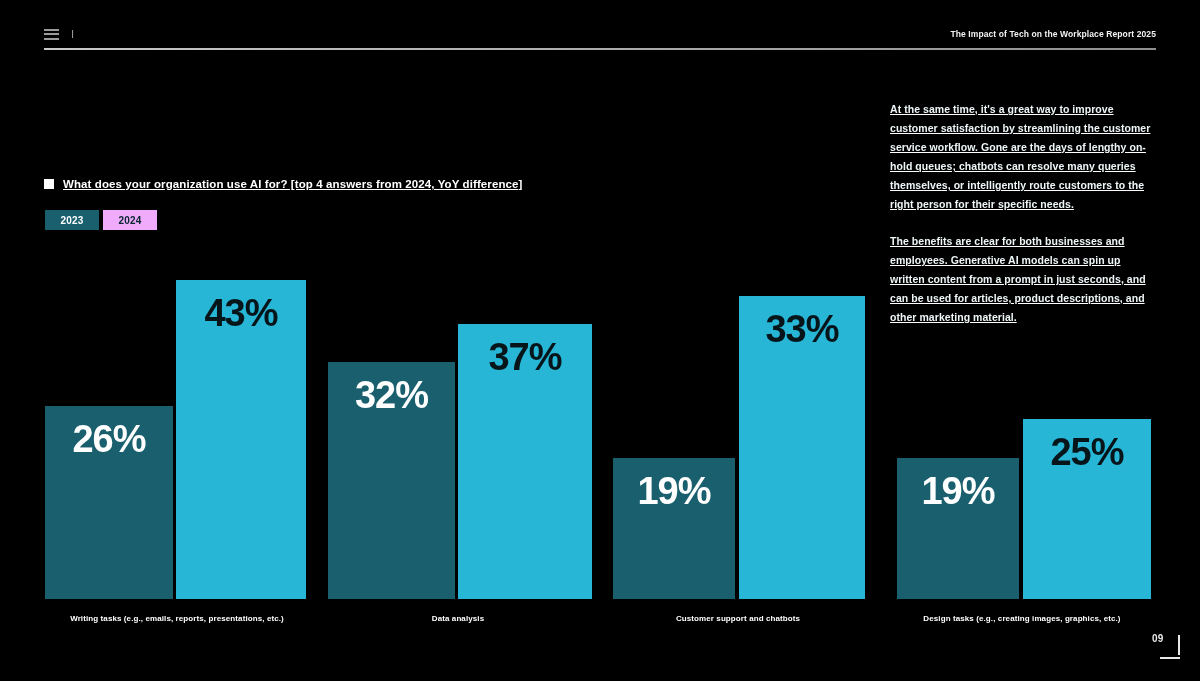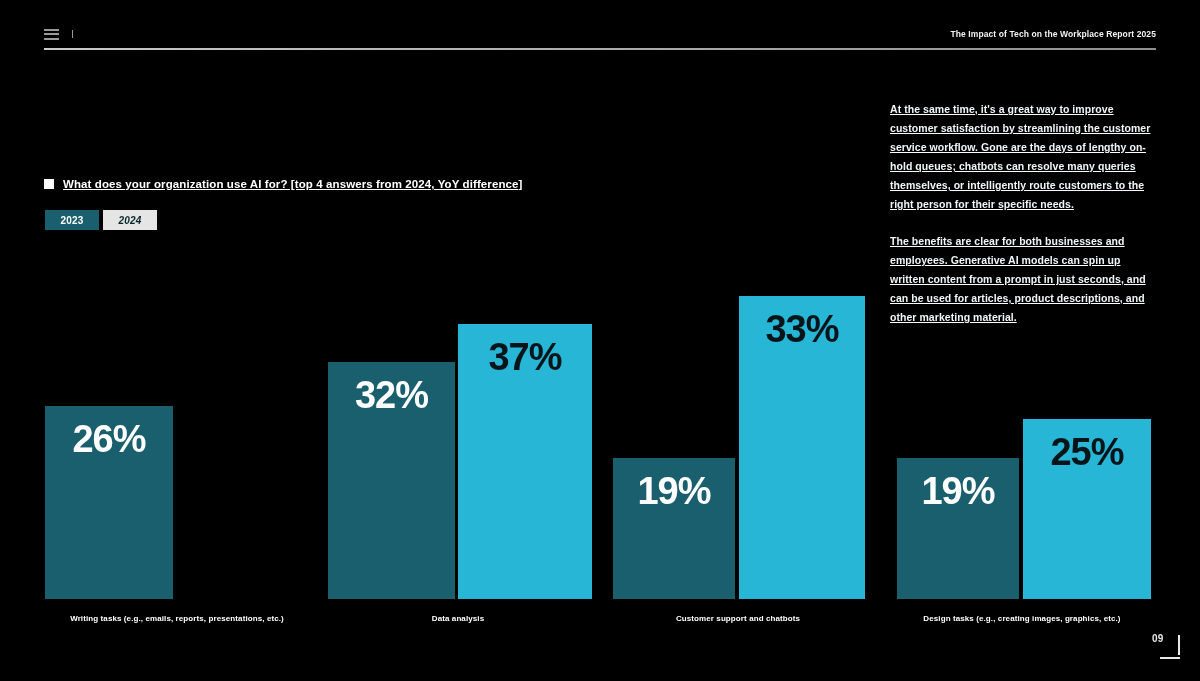--- a/index.html
+++ b/index.html
@@ -89,21 +89,21 @@
     gap: 4px;
     margin-top: 20px;
     margin-left: 1px;
   }
   .legend-item {
     width: 54px; height: 20px;
     display: flex; align-items: center; justify-content: center;
     font-size: 10px; font-weight: 700; letter-spacing: .2px;
   }
   .legend-2023 { background: #1a5f6e; color: #ffffff; }
-  .legend-2024 { background: #e5e5e5; color: #06252c; font-style: italic; }
+  .legend-2024 { background: #f0abfc; color: #06252c; }
 
   .plot {
     position: absolute;
     left: 0; top: 0; width: 1200px; height: 681px;
     pointer-events: none;
   }
   .bar {
     position: absolute;
     bottom: 82px;
     pointer-events: auto;
@@ -193,20 +193,23 @@
     <div class="legend">
       <div class="legend-item legend-2023">2023</div>
       <div class="legend-item legend-2024">2024</div>
     </div>
   </div>
 
   <div class="plot" id="plot">
       <div class="bar y2023" style="left: 45px; width: 128px; height: 193px;">
         <div class="val">26%</div>
       </div>
+      <div class="bar y2024" style="left: 176px; width: 130px; height: 319px;">
+        <div class="val">43%</div>
+      </div>
       <div class="cat-label" style="left: -23px; width: 400px;">Writing tasks (e.g., emails, reports, presentations, etc.)</div>
       <div class="bar y2023" style="left: 328px; width: 127px; height: 237px;">
         <div class="val">32%</div>
       </div>
       <div class="bar y2024" style="left: 458px; width: 134px; height: 275px;">
         <div class="val">37%</div>
       </div>
       <div class="cat-label" style="left: 258px; width: 400px;">Data analysis</div>
       <div class="bar y2023" style="left: 613px; width: 122px; height: 141px;">
         <div class="val">19%</div>

